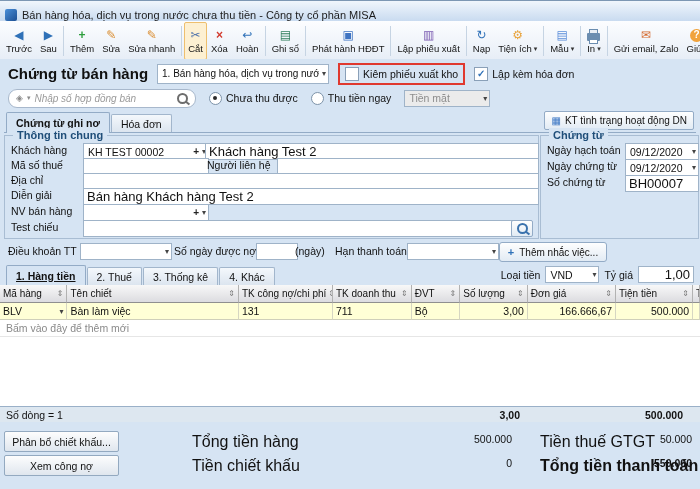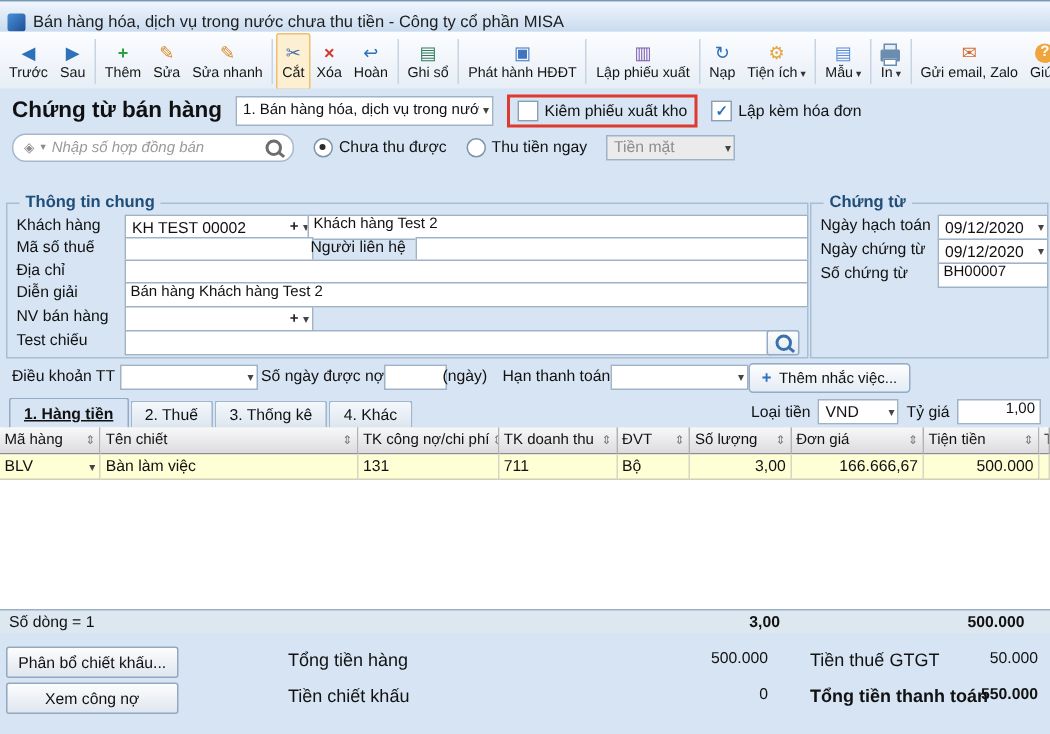--- a/index.html
+++ b/index.html
@@ -26,21 +26,21 @@
   .ic-post{color:#2e7d5b}.ic-invoice{color:#3f74c2}.ic-export{color:#7a5ab0}
   .ic-util{color:#e8a33d}.ic-template{color:#5b8dd9}.ic-mail{color:#d46a2f}
   .help-chip{background:#f1a33c;color:#fff;border-radius:50%;width:13px;height:13px;font-size:10px;font-weight:bold;display:flex;align-items:center;justify-content:center}
   .print-ic{position:relative;width:13px;height:8px;background:#6b8db0;border-radius:1px;margin-top:4px}
   .print-ic::before{content:"";position:absolute;top:-4px;left:2px;width:7px;height:3px;background:#e8eef5;border:1px solid #6b8db0}
   .print-ic::after{content:"";position:absolute;bottom:-3px;left:2px;width:7px;height:3px;background:#fff;border:1px solid #6b8db0}
 
   
   .content{position:absolute;top:58px;left:0;right:0;bottom:0;background:#d6e4f3}
   .slabel{font-size:10.5px;color:#111;white-space:nowrap}
-  .inp{background:#fff;border:1px solid #9fb3c8;height:15px;font-size:10px;padding:0 3px;display:flex;align-items:flex-start;overflow:hidden;white-space:nowrap}
+  .inp{background:#fff;border:1px solid #9fb3c8;height:15px;font-size:13px;padding:0 3px;display:flex;align-items:flex-start;overflow:hidden;white-space:nowrap}
   .inp.num{justify-content:flex-end}
   .combo{background:#fff;border:1px solid #9fb3c8;height:15px;display:flex;align-items:center;padding:0 2px 0 4px;font-size:10.5px;gap:3px;overflow:hidden;white-space:nowrap}
   .combo .val{flex:1;overflow:hidden}
   .combo .ar{font-size:8px;color:#444;flex:0 0 auto}
   .combo .plus{color:#222;font-weight:bold;font-size:10px;flex:0 0 auto}
   .combo.dis{background:#ebebeb;color:#8d8d8d}
   .cbx{display:inline-flex;width:12px;height:12px;border:1px solid #8aa0b8;background:#fff;font-size:10px;color:#2f71b8;font-weight:bold;align-items:center;justify-content:center;flex:0 0 auto}
   .rad{display:inline-block;width:11px;height:11px;border:1px solid #7d93a9;border-radius:50%;background:#fff;position:relative;flex:0 0 auto}
   .rad.sel::after{content:"";position:absolute;left:3px;top:3px;width:4px;height:4px;border-radius:50%;background:#2b2b2b}
   .mag{position:relative;display:inline-block;width:7px;height:7px;border:2px solid #3a72ad;border-radius:50%}
@@ -107,21 +107,21 @@
   .f1{width:450px;padding-left:6px}
   .f2{width:64px;text-align:right;padding-right:3px;font-weight:bold}
   .f3{width:86px}
   .f4{width:74px;text-align:right;padding-right:3px;font-weight:bold}
 
   
   .bottom{position:absolute;top:365px;left:0;right:0;bottom:0}
   .btn{position:absolute;display:flex;align-items:center;justify-content:center;border:1px solid #93a9c0;background:linear-gradient(#fdfdfd,#dfe6ee);border-radius:2px;font-size:10.5px;white-space:nowrap}
   .btn-pb{left:4px;top:7px;width:113px;height:19px}
   .btn-xc{left:4px;top:31px;width:113px;height:19px}
-  .tlbl{position:absolute;font-size:12px;white-space:nowrap}
+  .tlbl{position:absolute;font-size:16px;white-space:nowrap}
   .tval{position:absolute;font-size:10.5px;text-align:right;white-space:nowrap}
   .bold{font-weight:bold}
   .magbtn{display:flex;align-items:center;justify-content:center;border:1px solid #93abc6;background:linear-gradient(#fefefe,#e2ebf4);border-radius:2px}
 </style>
 </head>
 <body>
 
 <div class="window">
 
   <div class="titlebar">
@@ -255,20 +255,28 @@
       <div class="radlabel">
         <span class="rad"></span>
         <span>Thu tiền ngay</span>
       </div>
       <div class="combo dis paycombo">
         <span class="val">Tiền mặt</span>
         <span class="ar">▾</span>
       </div>
     </div>
 
+    <div class="tabstrip">
+      <div class="tab active">Chứng từ ghi nợ</div>
+      <div class="tab">Hóa đơn</div>
+      <div class="ktbtn">
+        <span class="kt-ic">▦</span>
+        <span>KT tình trạng hoạt động DN</span>
+      </div>
+    </div>
 
     <div class="group group-left">
       <span class="gcaption">Thông tin chung</span>
 
       <span class="flbl" style="left:6px;top:7px">Khách hàng</span>
       <div class="combo fld" style="left:78px;top:7px;width:118px">
         <span class="val">KH TEST 00002</span>
         <span class="plus">+</span>
         <span class="ar">▾</span>
       </div>
@@ -407,20 +415,23 @@
           </div>
         <div class="td w2">Bàn làm việc</div>
         <div class="td w3">131</div>
         <div class="td w4">711</div>
         <div class="td w5">Bộ</div>
         <div class="td w6 num">3,00</div>
         <div class="td w7 num">166.666,67</div>
         <div class="td w8 num">500.000</div>
         <div class="td w9"></div>
       </div>
+      <div class="hintrow">
+        <span>Bấm vào đây để thêm mới</span>
+      </div>
       <div class="fillrow"></div>
       <div class="tfoot">
         <span class="f1">Số dòng = 1</span>
         <span class="f2">3,00</span>
         <span class="f3"></span>
         <span class="f4">500.000</span>
       </div>
     </div>
 
     <div class="bottom">

